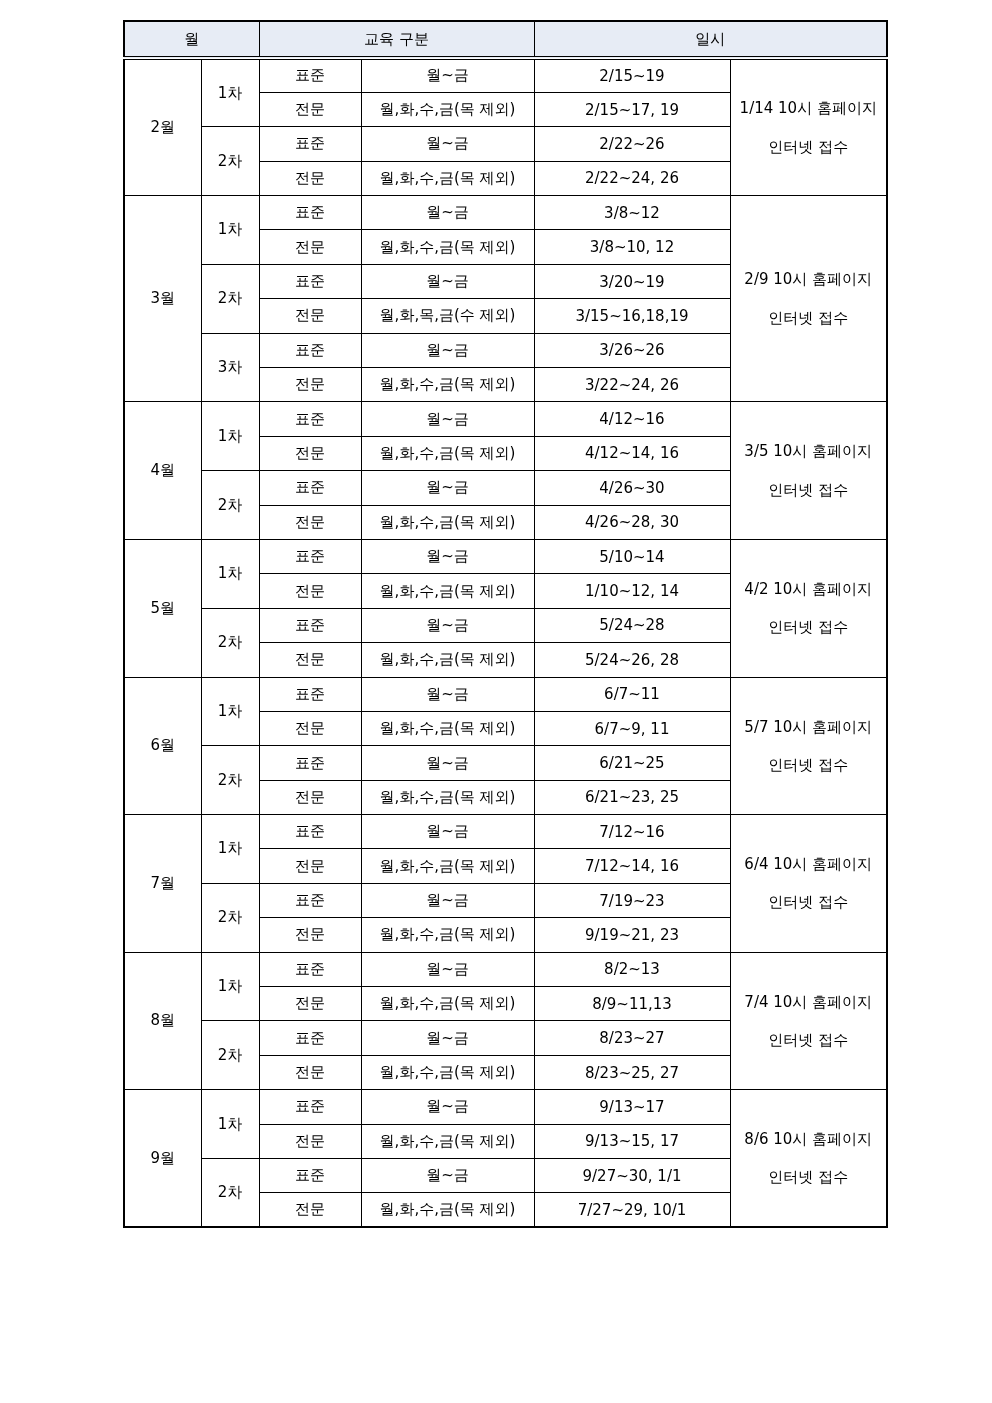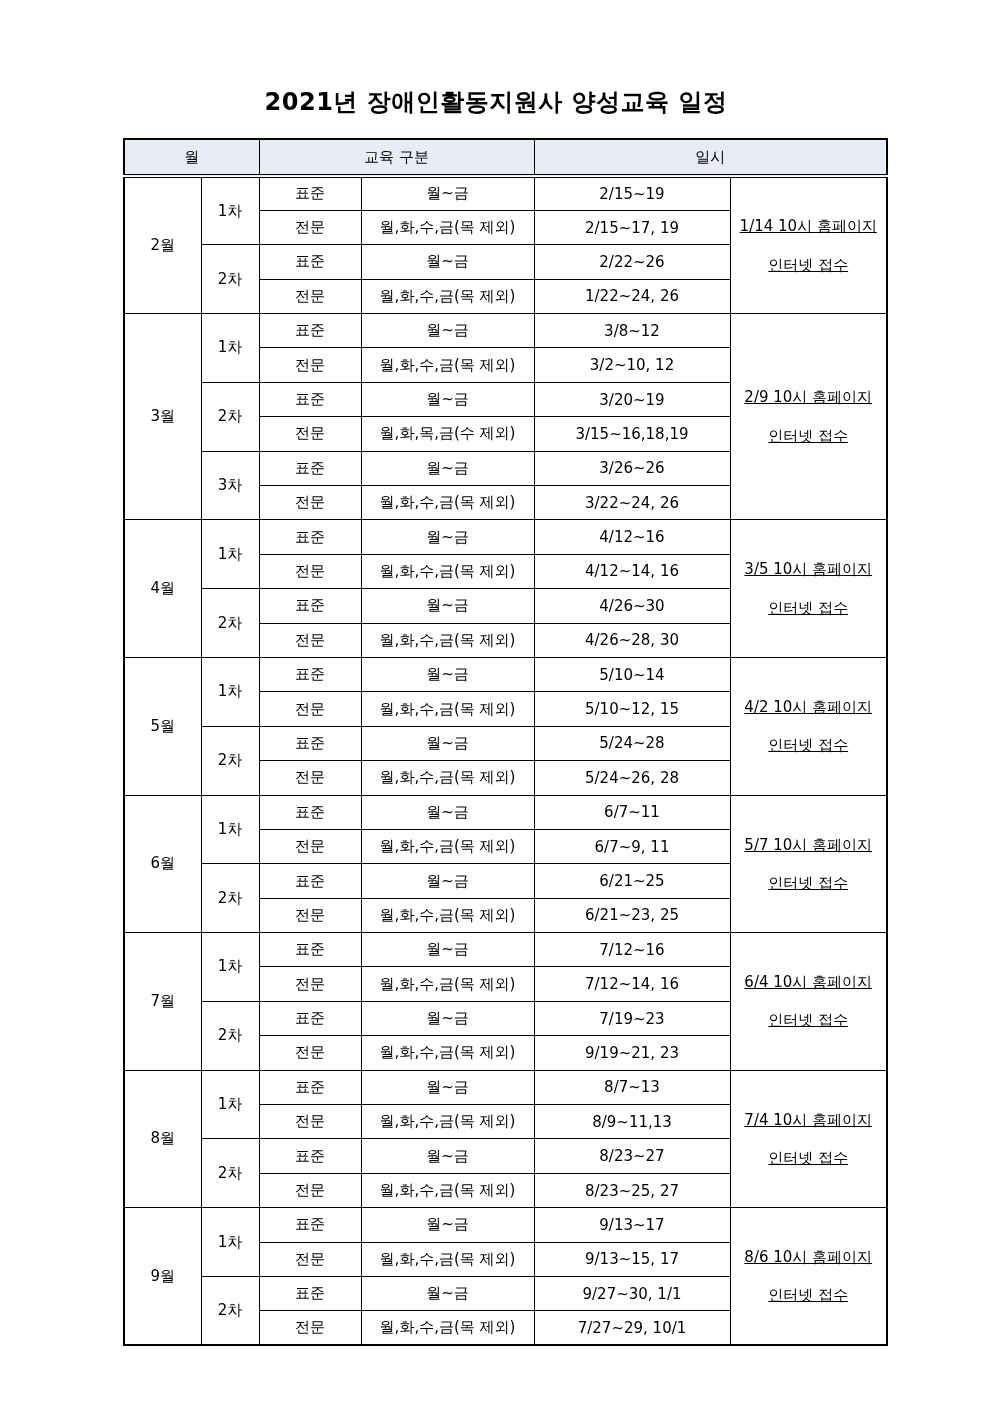--- a/index.html
+++ b/index.html
@@ -48,35 +48,33 @@
     height: 34px;
     border-bottom: 4px double #000;
     font-weight: 400;
   }
   table.schedule tbody tr {
     height: 34.4px;
   }
   td.reg-cell .reg-line {
     line-height: 2.55;
     white-space: nowrap;
-    text-decoration: underline;
   }
   col.c-month { width: 77px; }
   col.c-round { width: 58px; }
   col.c-type  { width: 102px; }
   col.c-days  { width: 173px; }
   col.c-dates { width: 196px; }
   col.c-reg   { width: 157px; }
 </style>
 </head>
 <body>
 
 <div class="page">
 
-  <h1 class="title">2021년 장애인활동지원사 양성교육 일정</h1>
 
   <table class="schedule">
     <colgroup>
       <col class="c-month">
         <col class="c-round">
         <col class="c-type">
       <col class="c-days">
         <col class="c-dates">
         <col class="c-reg">
     </colgroup>
@@ -106,37 +104,37 @@
         </tr>
         <tr>
           <td rowspan="2">2차</td>
           <td>표준</td>
           <td>월~금</td>
           <td>2/22~26</td>
         </tr>
         <tr>
           <td>전문</td>
           <td>월,화,수,금(목 제외)</td>
-          <td>1/22~24, 26</td>
+          <td>2/22~24, 26</td>
         </tr>
         <tr>
           <td rowspan="6">3월</td>
           <td rowspan="2">1차</td>
           <td>표준</td>
           <td>월~금</td>
           <td>3/8~12</td>
           <td rowspan="6" class="reg-cell">
             <div class="reg-line">2/9 10시 홈페이지</div>
             <div class="reg-line">인터넷 접수</div>
           </td>
         </tr>
         <tr>
           <td>전문</td>
           <td>월,화,수,금(목 제외)</td>
-          <td>3/2~10, 12</td>
+          <td>3/8~10, 12</td>
         </tr>
         <tr>
           <td rowspan="2">2차</td>
           <td>표준</td>
           <td>월~금</td>
           <td>3/20~19</td>
         </tr>
         <tr>
           <td>전문</td>
           <td>월,화,목,금(수 제외)</td>
@@ -187,21 +185,21 @@
           <td>월~금</td>
           <td>5/10~14</td>
           <td rowspan="4" class="reg-cell">
             <div class="reg-line">4/2 10시 홈페이지</div>
             <div class="reg-line">인터넷 접수</div>
           </td>
         </tr>
         <tr>
           <td>전문</td>
           <td>월,화,수,금(목 제외)</td>
-          <td>5/10~12, 15</td>
+          <td>1/10~12, 14</td>
         </tr>
         <tr>
           <td rowspan="2">2차</td>
           <td>표준</td>
           <td>월~금</td>
           <td>5/24~28</td>
         </tr>
         <tr>
           <td>전문</td>
           <td>월,화,수,금(목 제외)</td>
@@ -259,21 +257,21 @@
         <tr>
           <td>전문</td>
           <td>월,화,수,금(목 제외)</td>
           <td>9/19~21, 23</td>
         </tr>
         <tr>
           <td rowspan="4">8월</td>
           <td rowspan="2">1차</td>
           <td>표준</td>
           <td>월~금</td>
-          <td>8/7~13</td>
+          <td>8/2~13</td>
           <td rowspan="4" class="reg-cell">
             <div class="reg-line">7/4 10시 홈페이지</div>
             <div class="reg-line">인터넷 접수</div>
           </td>
         </tr>
         <tr>
           <td>전문</td>
           <td>월,화,수,금(목 제외)</td>
           <td>8/9~11,13</td>
         </tr>

